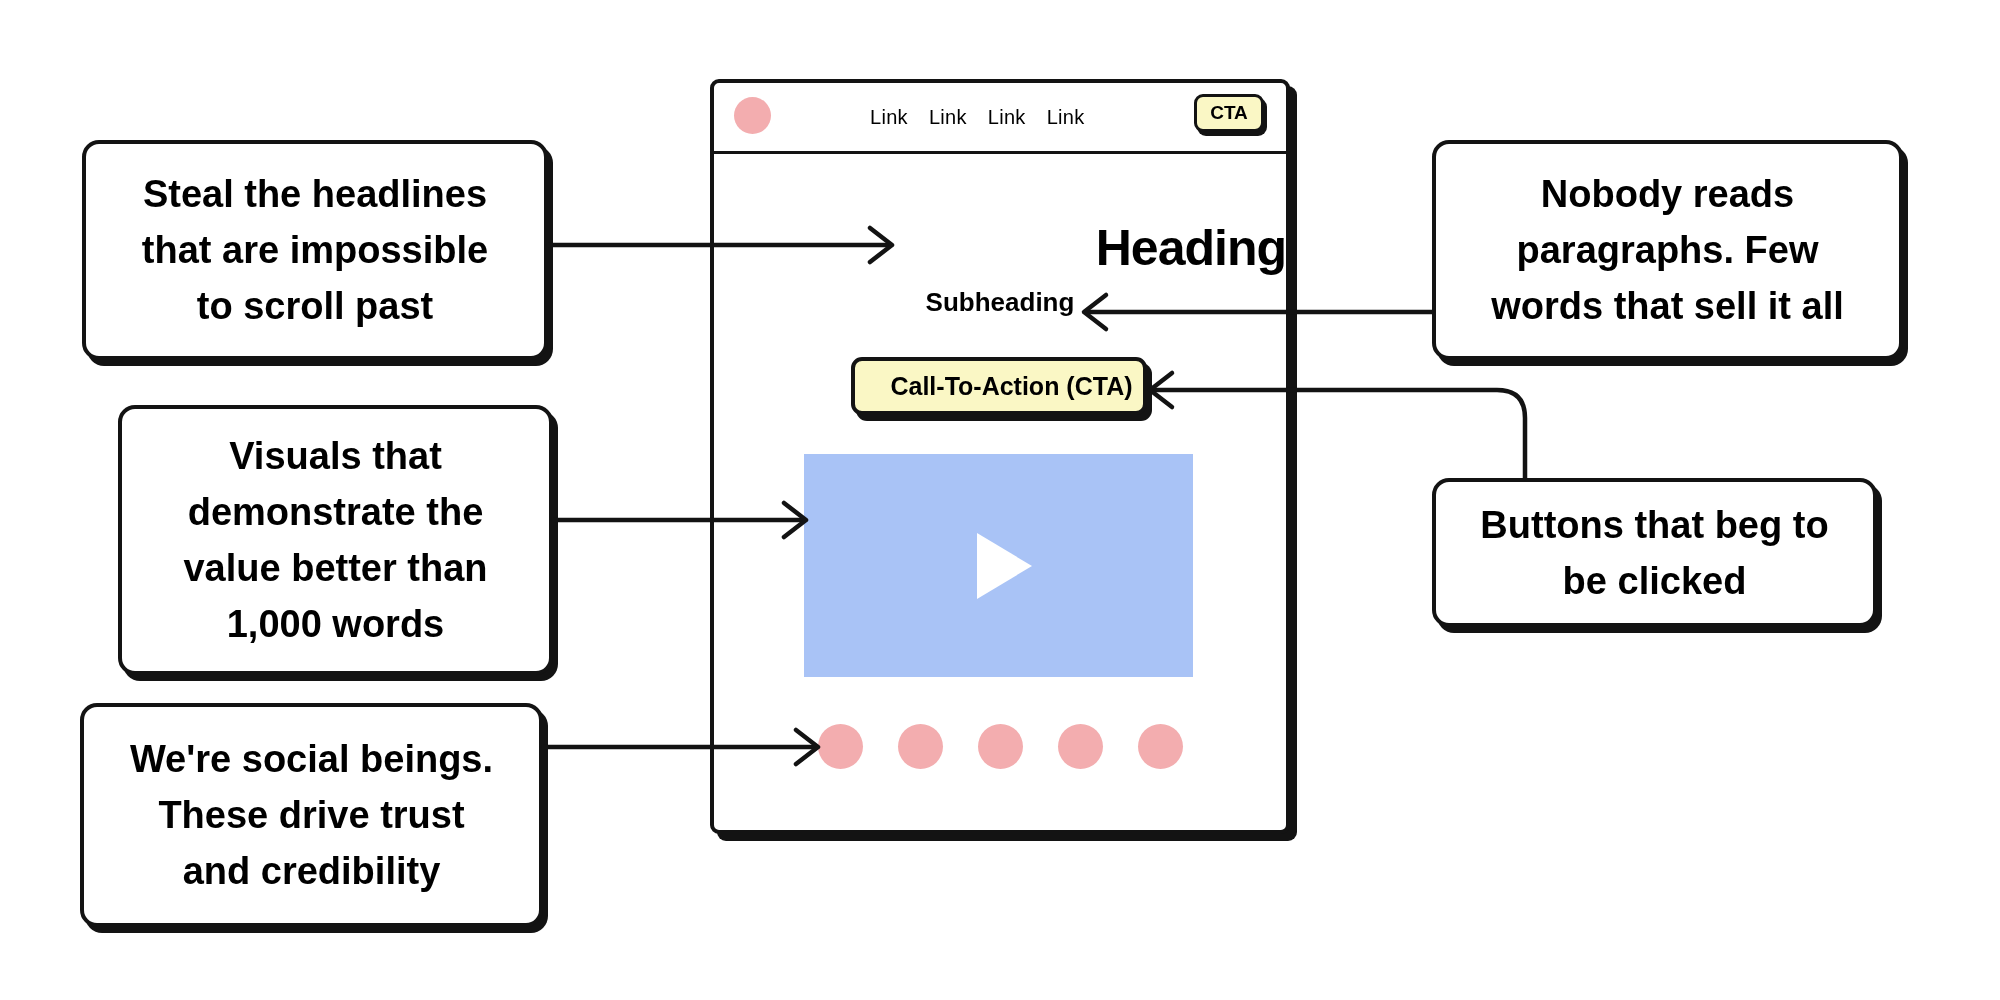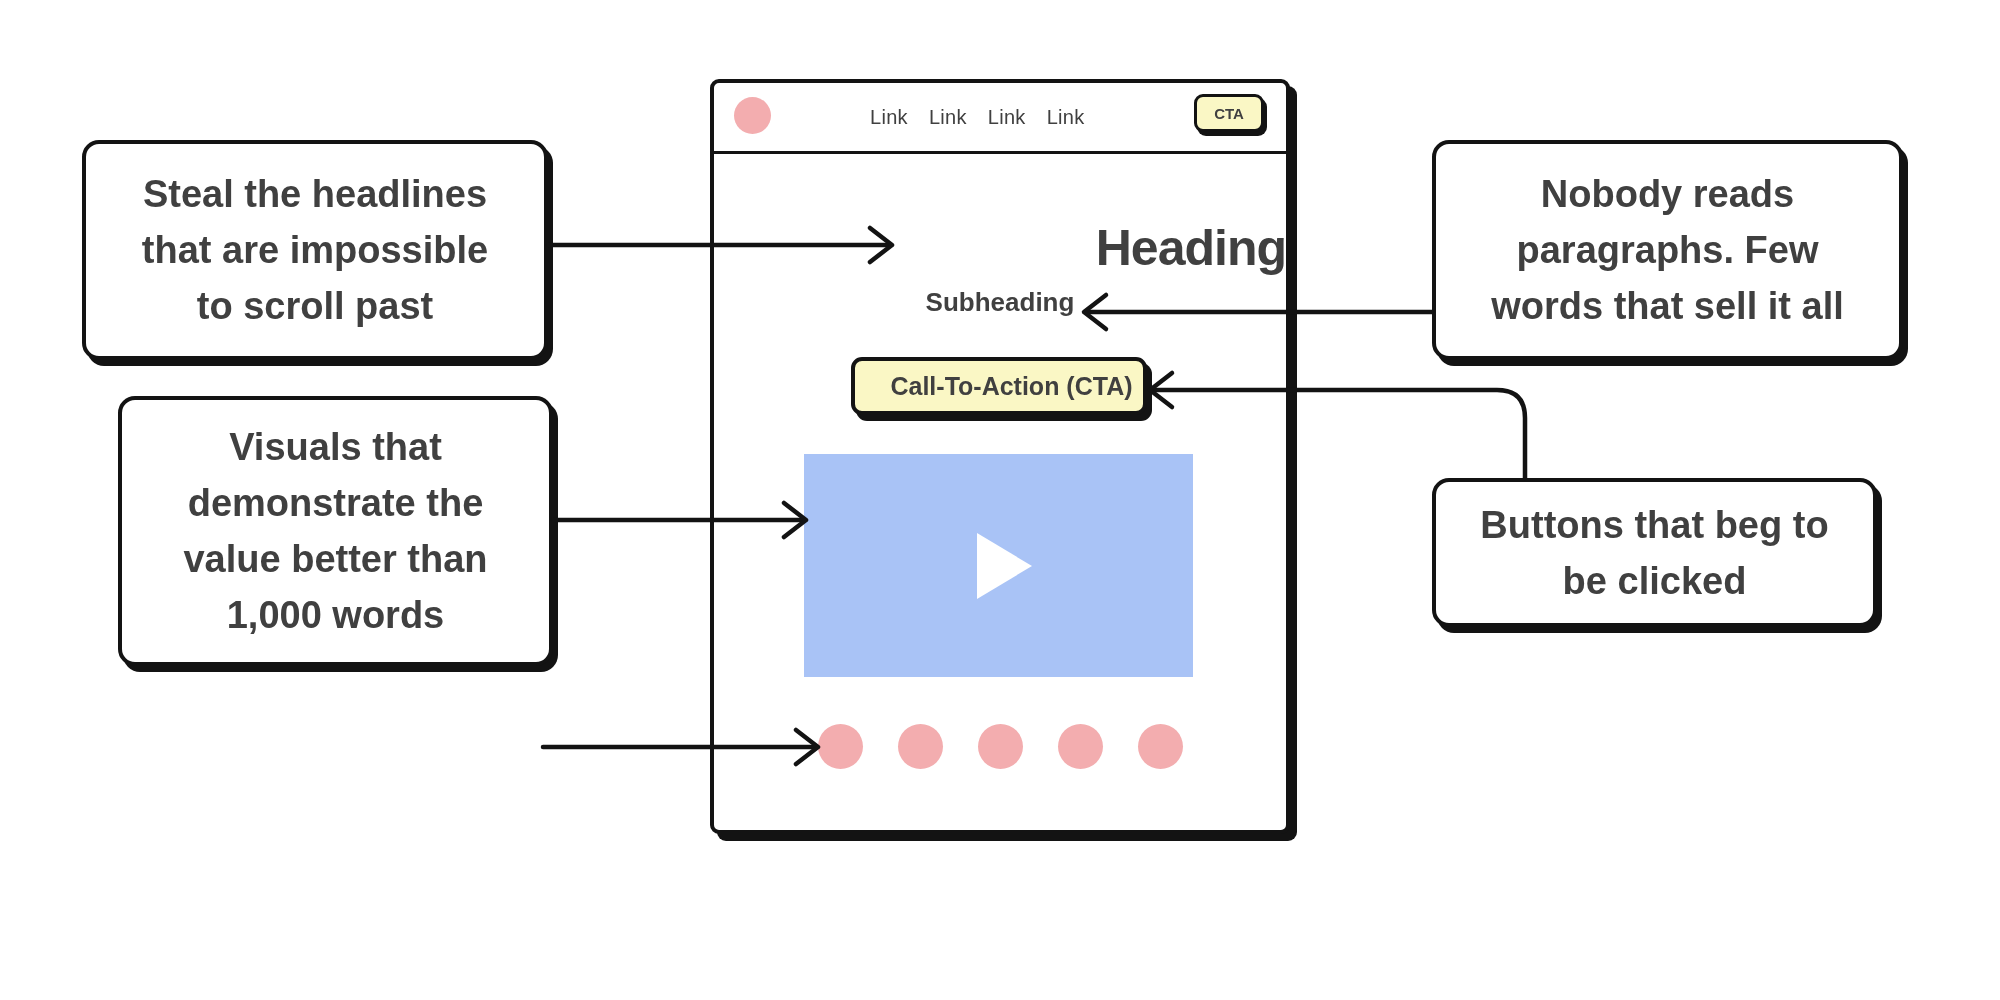--- a/index.html
+++ b/index.html
@@ -2,21 +2,21 @@
 <html><head>
 <meta charset="utf-8">
 <style>
   html, body { margin: 0; padding: 0; background: #ffffff; }
   .canvas {
     position: relative;
     width: 2000px;
     height: 1000px;
     background: #ffffff;
     font-family: "Liberation Sans", "DejaVu Sans", sans-serif;
-    color: #404040;
+    color: #000000;
     overflow: hidden;
   }
 
   
   .wireframe {
     position: absolute;
     left: 710px; top: 79px;
     width: 580px; height: 755px;
     background: #ffffff;
     border: 4px solid #131313;
@@ -47,21 +47,21 @@
   }
   .nav-cta {
     position: absolute;
     right: 22px; top: 11px;
     width: 70px; height: 38px;
     border: 3px solid #131313;
     border-radius: 9px;
     box-shadow: 3px 4px 0 0 #131313;
     box-sizing: border-box;
     display: flex; align-items: center; justify-content: center;
-    font-weight: bold; font-size: 15px;
+    font-weight: bold; font-size: 19px;
   }
   .wf-heading {
     position: absolute;
     left: 0; right: 0; top: 138px;
     text-align: right;
     font-size: 50px; font-weight: bold;
     letter-spacing: -1px;
     line-height: 1.1;
   }
   .wf-subheading {
@@ -115,21 +115,21 @@
     box-shadow: 5px 6px 0 0 #131313;
     box-sizing: border-box;
     display: flex; align-items: center; justify-content: center;
     text-align: center;
     font-size: 38px;
     line-height: 56px;
     white-space: pre-line;
     font-weight: bold;
   }
   .callout-headline { left: 82px;   top: 140px; width: 466px; height: 220px; }
-  .callout-visuals  { left: 118px;  top: 396px; width: 435px; height: 270px; }
+  .callout-visuals  { left: 118px;  top: 405px; width: 435px; height: 270px; }
   .callout-social   { left: 80px;   top: 703px; width: 463px; height: 224px; }
   .callout-subhead  { left: 1432px; top: 140px; width: 471px; height: 220px; }
   .callout-cta      { left: 1432px; top: 478px; width: 445px; height: 149px; }
 
   
   .connectors {
     position: absolute;
     left: 0; top: 0;
     width: 2000px; height: 1000px;
     pointer-events: none;
@@ -170,20 +170,23 @@
       </div>
   </div>
 
   <div class="callout callout-headline">Steal the headlines
 that are impossible
 to scroll past</div>
   <div class="callout callout-visuals">Visuals that
 demonstrate the
 value better than
 1,000 words</div>
+  <div class="callout callout-social">We're social beings.
+These drive trust
+and credibility</div>
   <div class="callout callout-subhead">Nobody reads
 paragraphs. Few
 words that sell it all</div>
   <div class="callout callout-cta">Buttons that beg to
 be clicked</div>
 
   <svg class="connectors" viewBox="0 0 2000 1000">
     <g fill="none" stroke="#131313" stroke-width="4.5" stroke-linecap="round" stroke-linejoin="round">
 
       <g>

